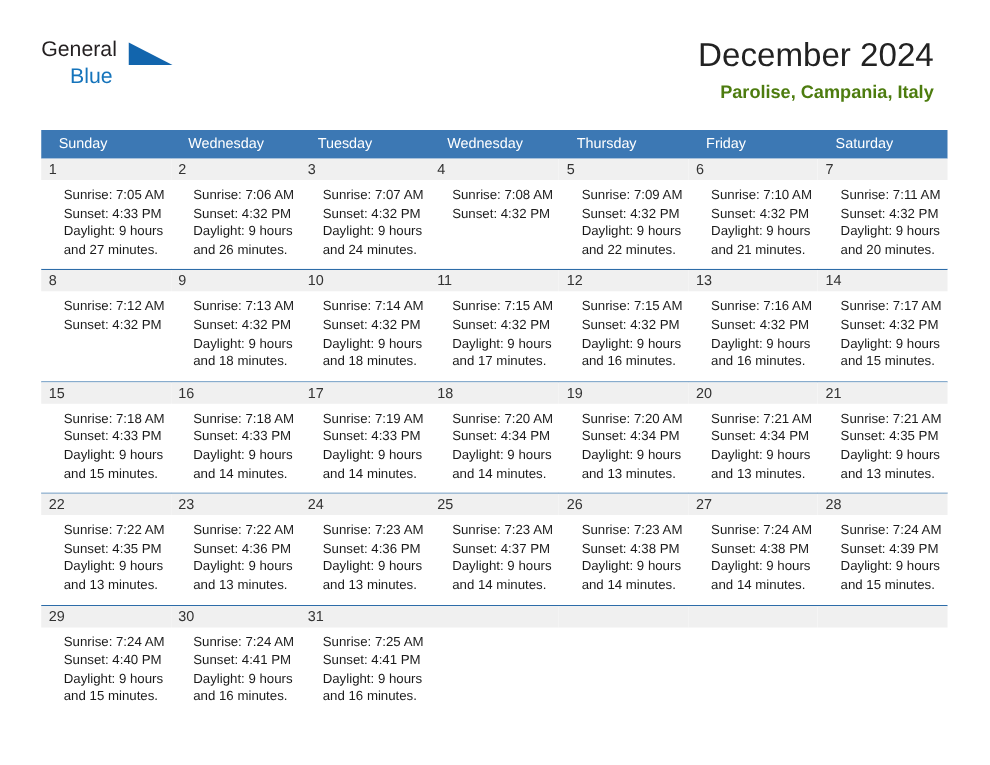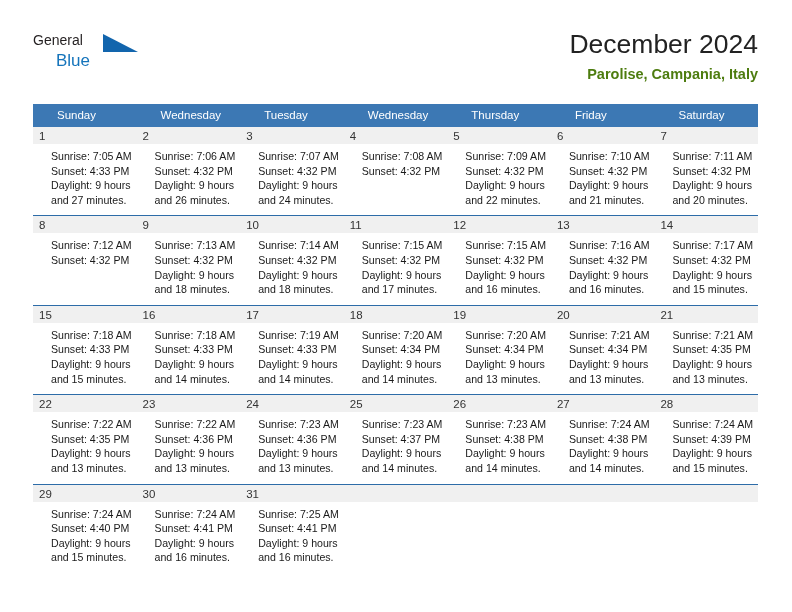--- a/index.html
+++ b/index.html
@@ -33,21 +33,21 @@
     position: absolute;
     left: 0;
     top: 0;
     width: 120px;
     height: 56px;
   }
   .logo-general {
     position: absolute;
     left: 0;
     top: 0;
-    font-size: 14px;
+    font-size: 17px;
     color: #231f20;
     letter-spacing: 0px;
     line-height: 24px;
     white-space: nowrap;
   }
   .logo-blue {
     position: absolute;
     left: 23px;
     top: 21px;
     font-size: 17px;
@@ -60,21 +60,21 @@
     left: 70px;
     top: 6px;
     width: 0;
     height: 0;
     border-left: 35px solid #1265ad;
     border-top: 18px solid transparent;
   }
 
   .title-block {
     position: absolute;
-    right: 0;
+    right: 11px;
     top: 0;
     text-align: right;
   }
   .cal-title {
     font-size: 26.5px;
     color: #222222;
     line-height: 32px;
     white-space: nowrap;
   }
   .cal-subtitle {
@@ -94,21 +94,21 @@
     width: 725px;
   }
   .weekday-row {
     display: flex;
     width: 100%;
     background: #3c78b4;
   }
   .weekday-cell {
     flex: 1 1 0;
     box-sizing: border-box;
-    padding: 4px 0 5px 24px;
+    padding: 4px 0 5px 14px;
     font-size: 11.5px;
     color: #ffffff;
     line-height: 14px;
   }
 
   .week-row {
     display: flex;
     width: 100%;
     border-top: 1.4px solid #2d6ca8;
     box-sizing: border-box;

